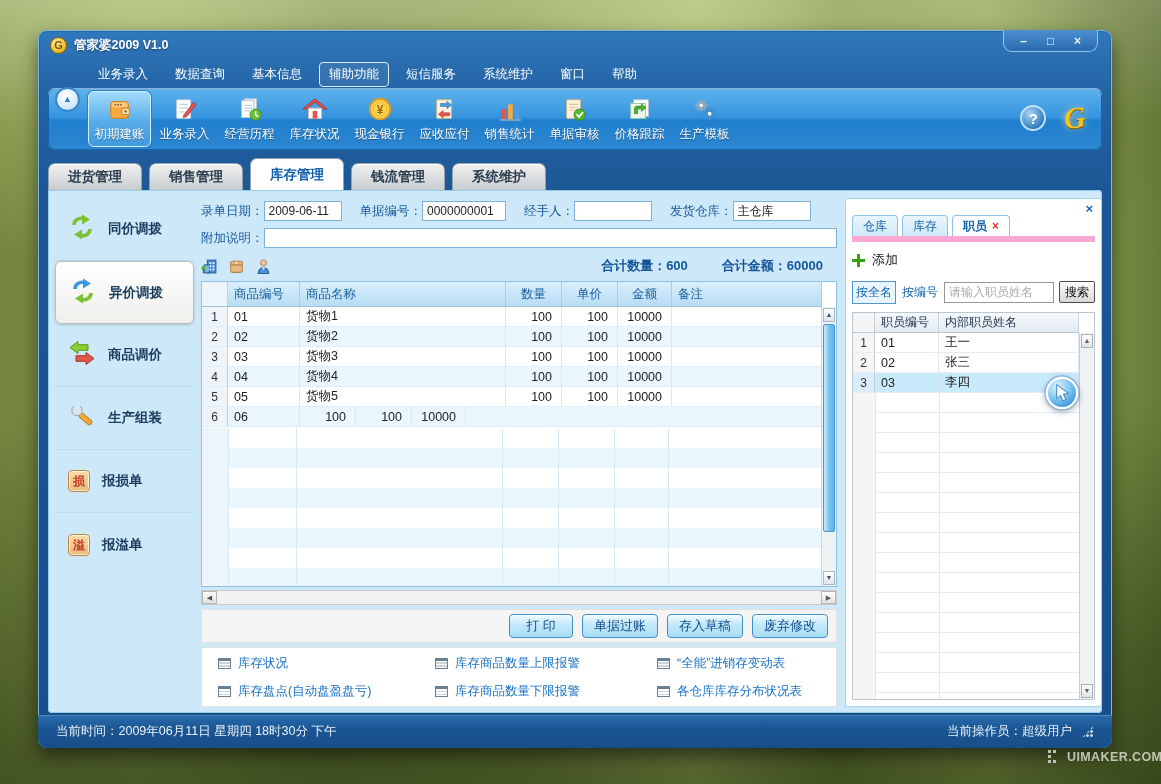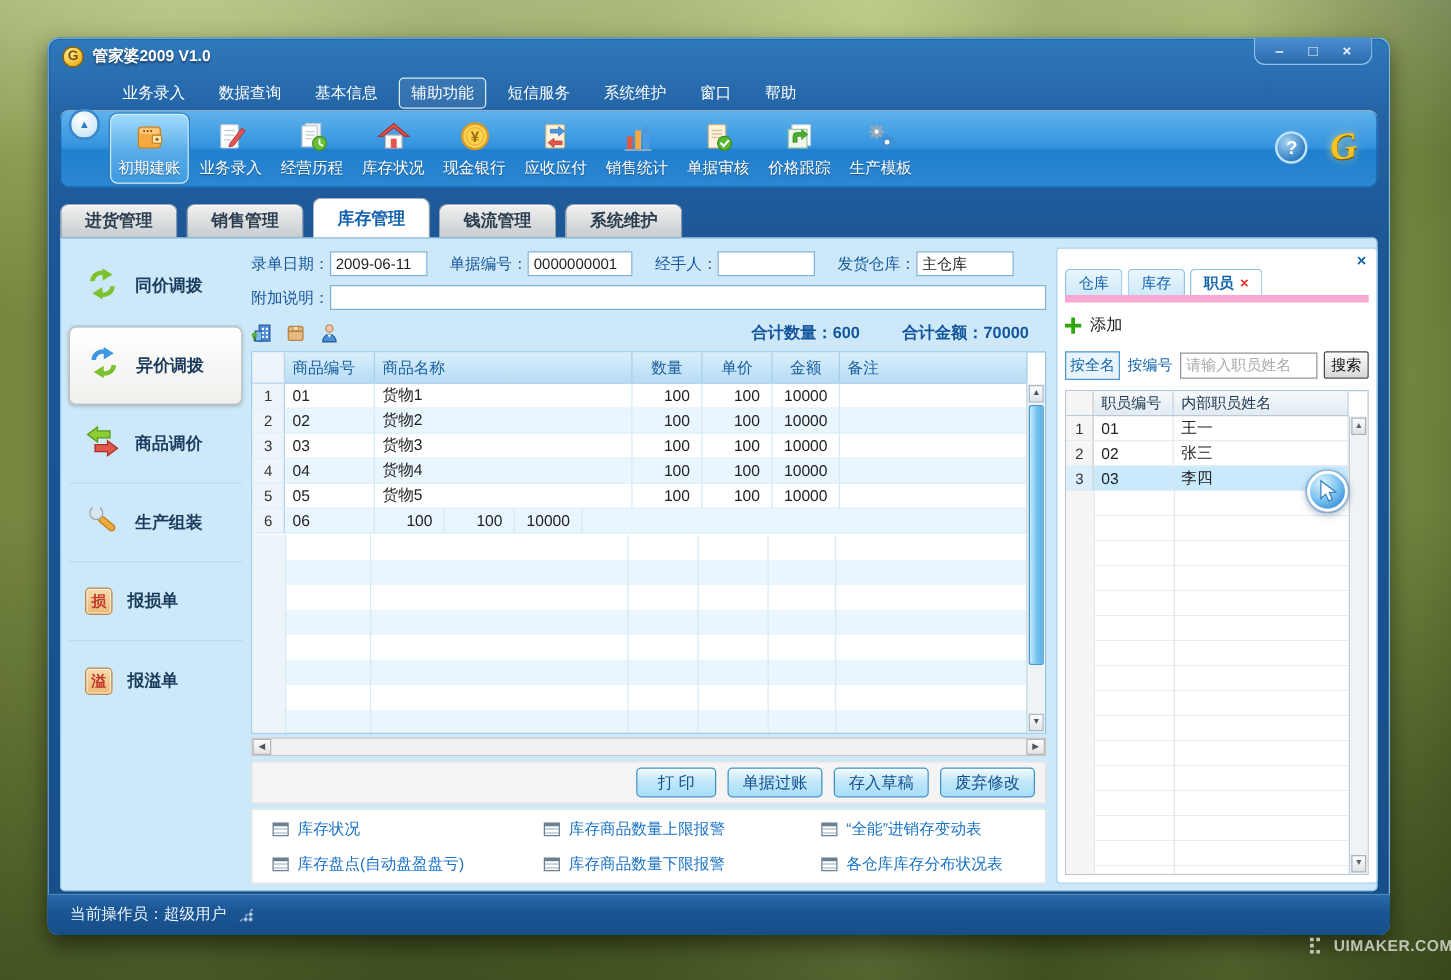--- a/index.html
+++ b/index.html
@@ -429,21 +429,21 @@
             </span>
           <span class="mini-ic">
               <svg width="17" height="17" viewBox="0 0 16 16">
                 <circle cx="8" cy="4.5" r="2.7" fill="#f0c8a8" stroke="#c09060"></circle>
                 <path d="M3 14.5 a5 5.5 0 0 1 10 0 z" fill="#4d8fd6" stroke="#2a5f9e"></path>
                 <path d="M6.4 9 l1.6 2.2 1.6-2.2" fill="#fff"></path>
               </svg>
             </span>
           <div class="totals">
             <span><span>合计数量：</span><span>600</span></span>
-            <span><span>合计金额：</span><span>70000</span></span>
+            <span><span>合计金额：</span><span>60000</span></span>
           </div>
         </div>
 
         <div class="tablewrap">
           <div class="t-head">
             <div class="c-no"></div>
             <div class="c-code">商品编号</div>
             <div class="c-name">商品名称</div>
             <div class="c-qty">数量</div>
             <div class="c-price">单价</div>
@@ -612,20 +612,21 @@
               </defs>
               <circle cx="17" cy="17" r="14.5" fill="url(#cg)" stroke="#ffffff" stroke-width="2.6"></circle>
               <circle cx="17" cy="17" r="16" fill="none" stroke="rgba(40,120,190,.4)" stroke-width="1.4"></circle>
               <path d="M12 9 L12 22.5 L15.6 19.2 L17.9 24.4 L20.7 23.1 L18.4 18 L23.2 17.6 Z" fill="#fff" stroke="#2f7cbf" stroke-width="0.9"></path>
             </svg>
         </div>
       </div>
     </div>
 
     <div class="statusbar">
+      <span>当前时间：2009年06月11日 星期四 18时30分 下午</span>
       <span class="status-right">
         <span>当前操作员：超级用户</span>
         <span class="grip"></span>
       </span>
     </div>
   </div>
 
   <div class="watermark">
     <svg width="13" height="13" viewBox="0 0 13 13">
         <g fill="#cdd2c4">

